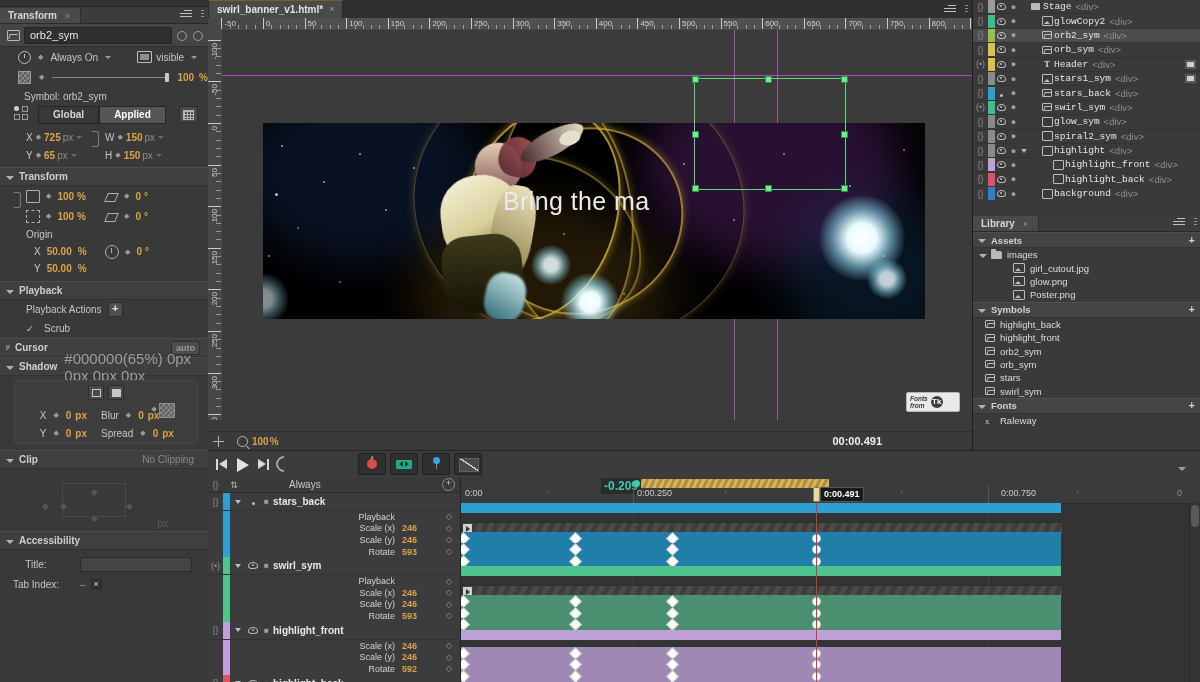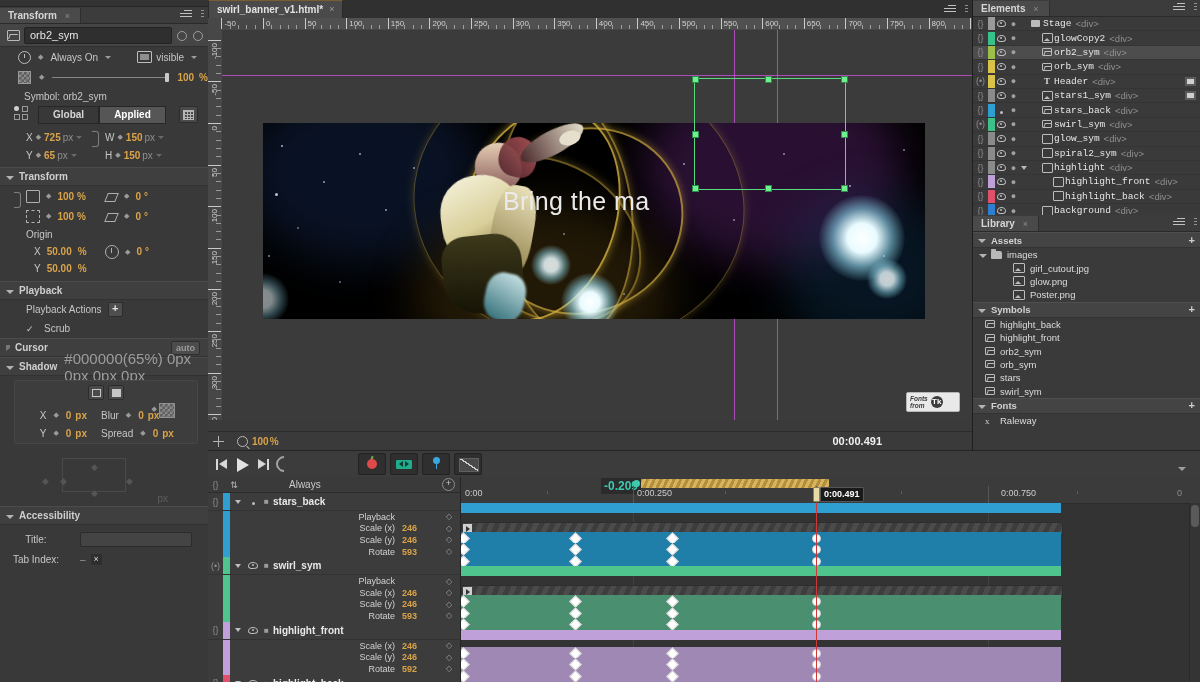--- a/index.html
+++ b/index.html
@@ -604,20 +604,25 @@
         </div>
         <div class="c2">
           <span class="lbl">Spread</span>
           <span class="stepper">◆</span>
           <span class="val">0</span>
           <span class="val">px</span>
         </div>
       </div>
     </div>
 
+    <div class="sect-head clip-head" style="margin-top:6px">
+      <span class="tri open"></span>
+      <span>Clip</span>
+      <span class="clip-val">No Clipping</span>
+    </div>
     <div class="clip-area">
       <div class="clipbox"></div>
       <span class="clip-dash" style="left:91px;top:14px">◆</span>
       <span class="clip-dash" style="left:42px;top:28px">◆</span>
       <span class="clip-dash" style="left:60px;top:28px">◆</span>
       <span class="clip-dash" style="left:126px;top:28px">◆</span>
       <span class="clip-dash" style="left:91px;top:40px">◆</span>
       <span class="clip-px">px</span>
     </div>
 
@@ -911,36 +916,20 @@
       <div class="move-ico"></div>
       <div class="zoom-ico"></div>
       <span class="val">100</span>
       <span class="val" style="margin-left:1px">%</span>
       <span class="tcode" style="margin-right:90px">00:00.491</span>
     </div>
   </div>
 
   <div id="rightcol">
     <div id="elements">
-      <div class="panel-tabbar">
-        <div class="panel-tab">
-          <span>Elements</span>
-          <span class="x">×</span>
-        </div>
-        <div class="panel-menu">
-            <i></i>
-            <i></i>
-            <i></i>
-          </div>
-        <div class="panel-grip">
-            <i></i>
-            <i></i>
-            <i></i>
-          </div>
-      </div>
       <div id="elements-rows">
           <div class="el-row">
             <span class="el-braces">{}</span>
             <span class="el-color" style="background:#9a9a9a"></span>
             <span class="el-eye"><i></i></span>
             <span class="el-dot">●</span>
             <span class="el-tri"></span>
             <span style="width:0px;flex:none"></span>
             <span class="el-typeico">
               <span class="ti-stage"></span>

